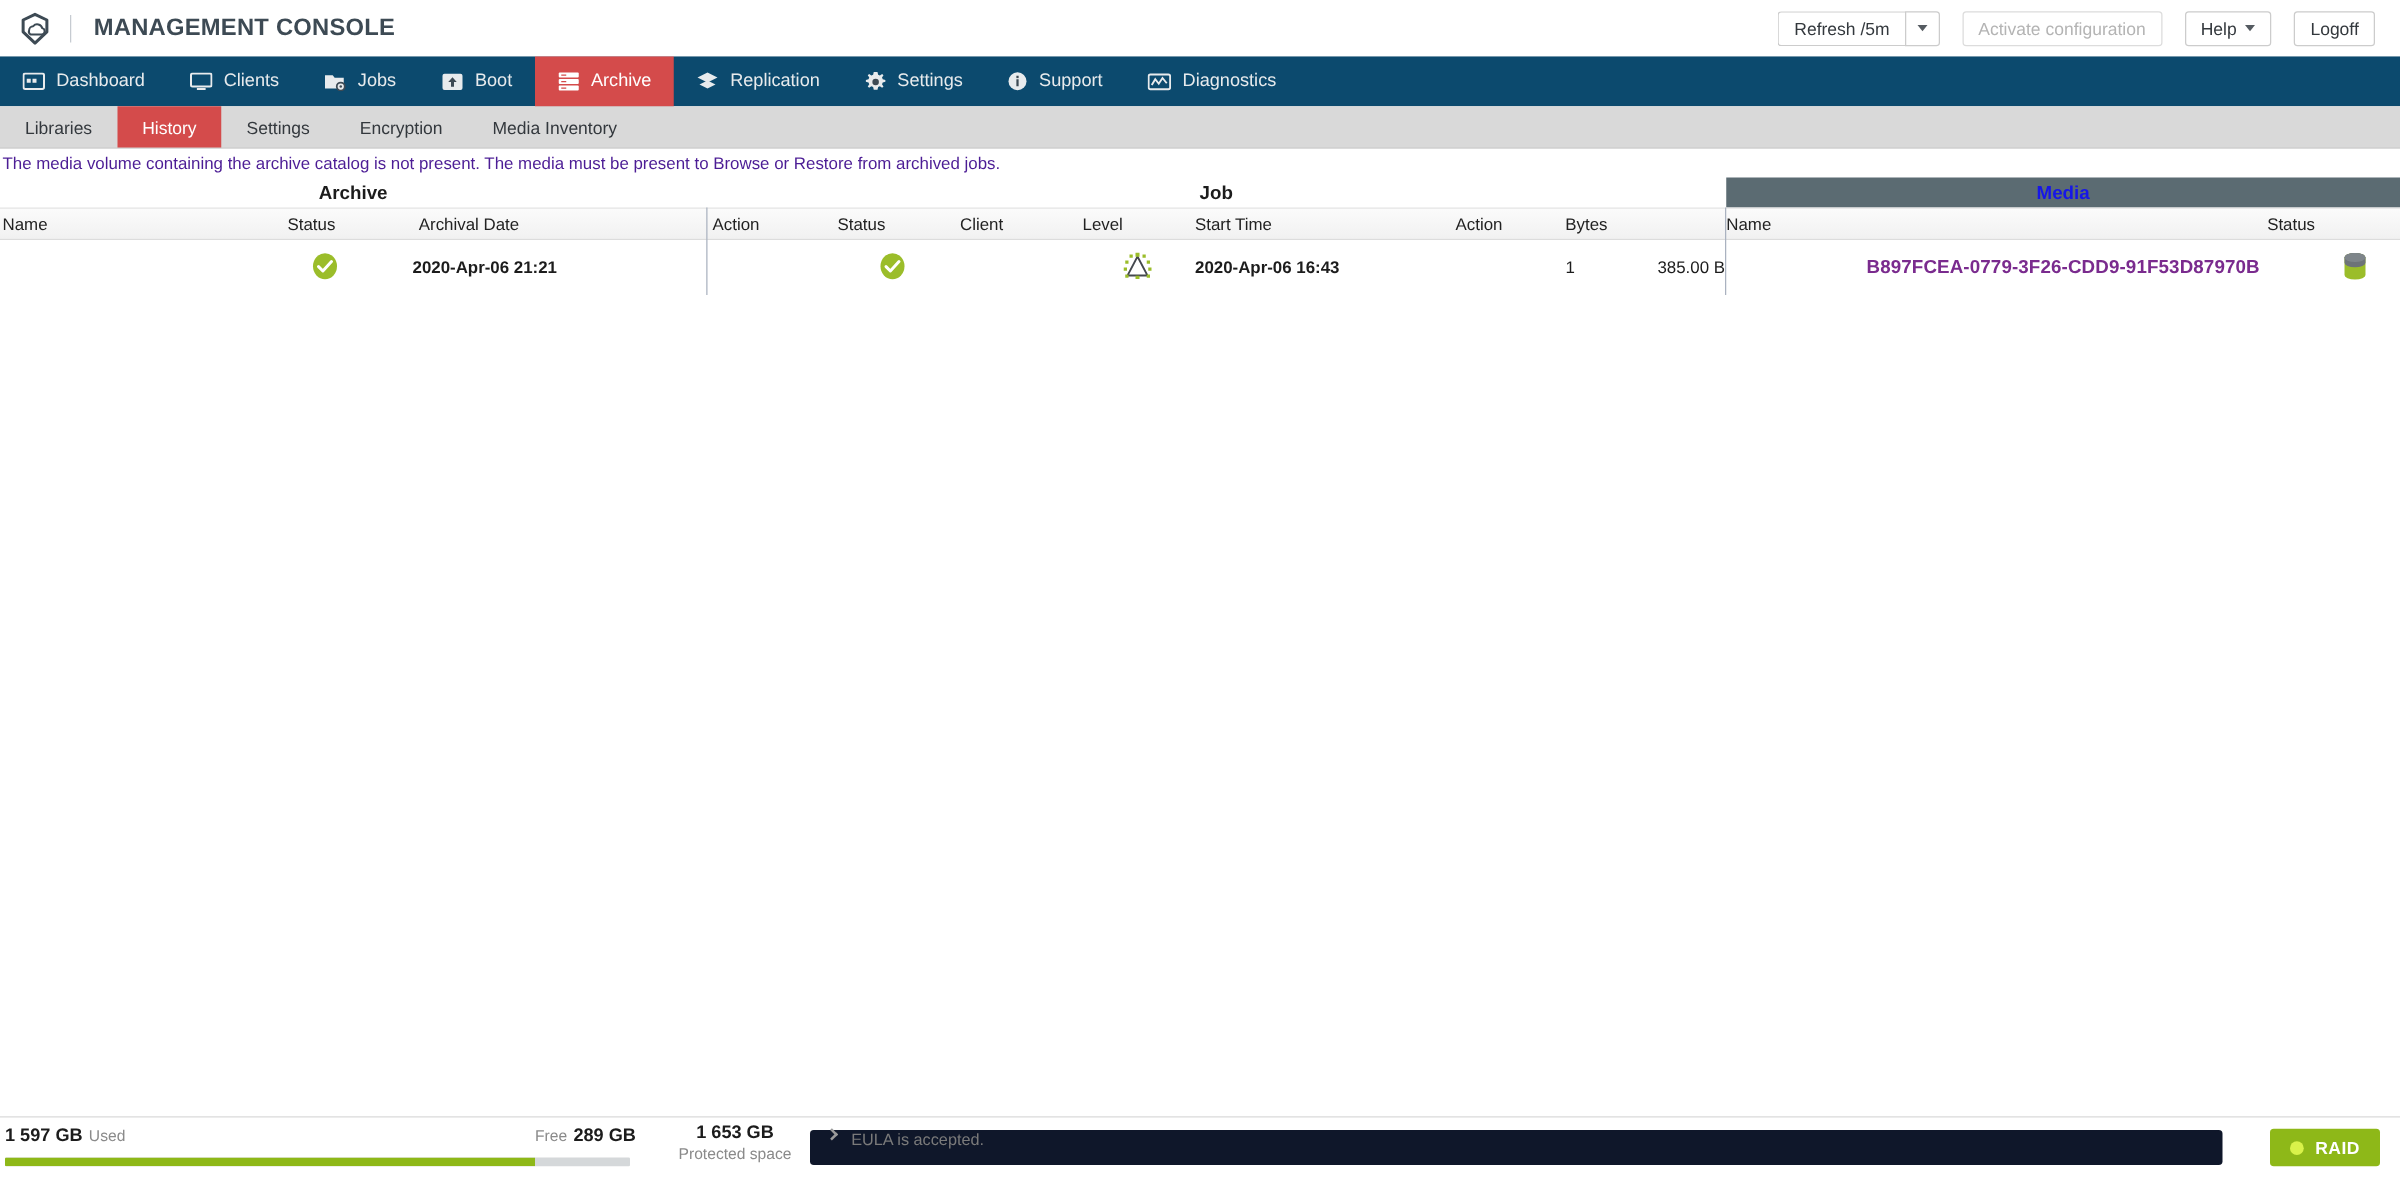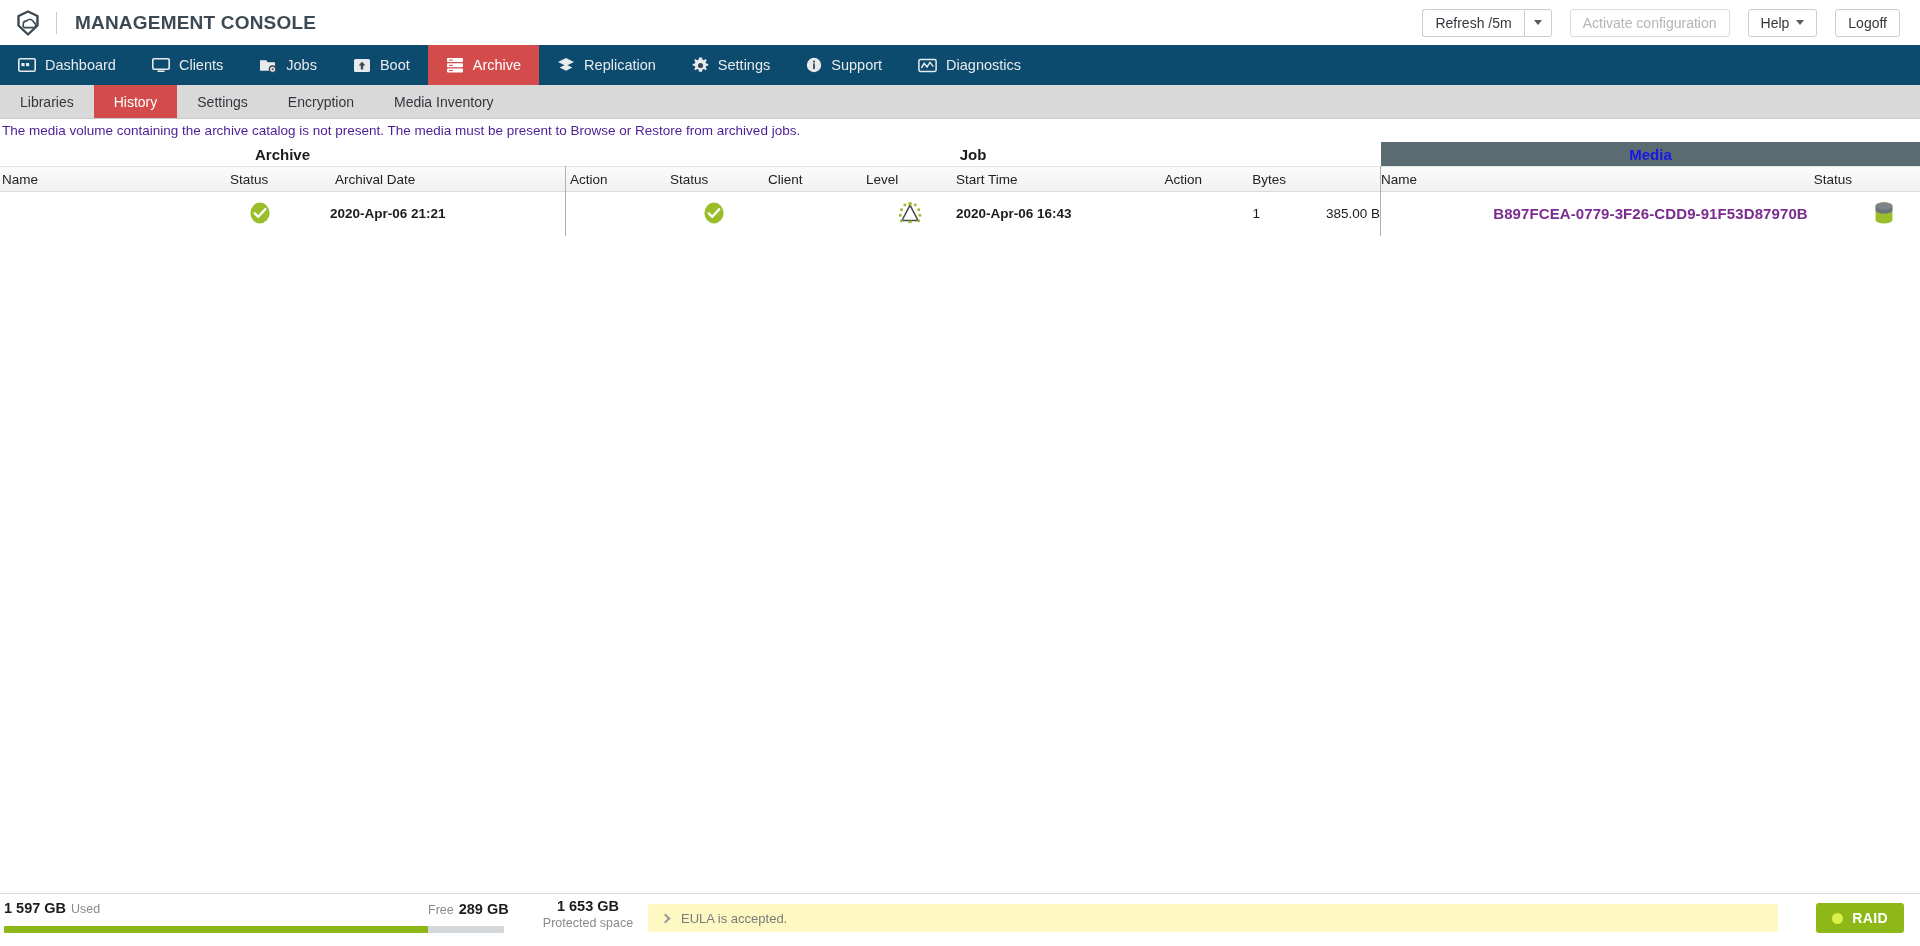--- a/index.html
+++ b/index.html
@@ -156,22 +156,22 @@
   .protected-label b { display: block; font-weight: bold; color: #1c1c1c; font-size: 14.5px; }
   .protected-label span { display: block; color: #8a8a8a; font-size: 12.5px; margin-top: 2px; }
   #storage-bar {
     position: absolute; left: 4px; top: 32px; width: 500px; height: 7px;
     background: #d5d8da; border-radius: 1px; overflow: hidden;
   }
   #storage-bar-fill { height: 7px; background: #8eb818; }
 
   #eula-bar {
     position: absolute; left: 648px; top: 10px; width: 1130px; height: 28px;
-    background: #fef9c3; border-radius: 3px;
-    display: flex; align-items: center; padding-left: 14px; gap: 12px;
+    background: #0f172a; border-radius: 3px;
+    display: flex; padding-left: 14px; gap: 12px;
     cursor: pointer;
   }
   #eula-text { font-size: 13px; color: #7a7a7a; }
   .chev {
     width: 7px; height: 7px; border-right: 2px solid #9a9a9a;
     border-bottom: 2px solid #9a9a9a; transform: rotate(-45deg);
     display: inline-block;
   }
   #raid-badge {
     position: absolute; right: 16px; top: 9px;

